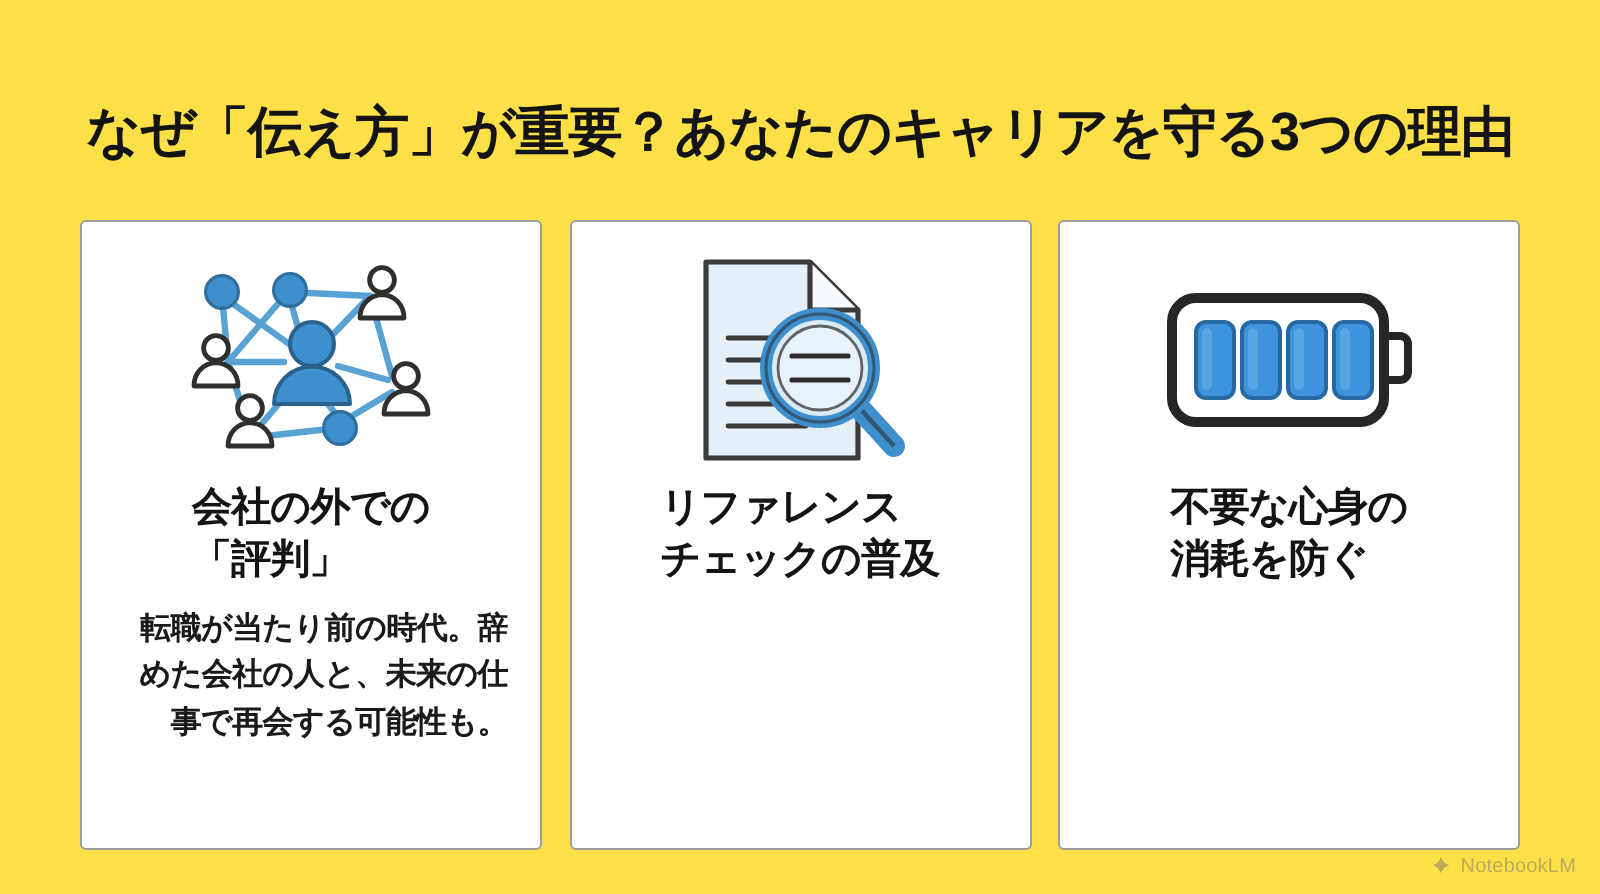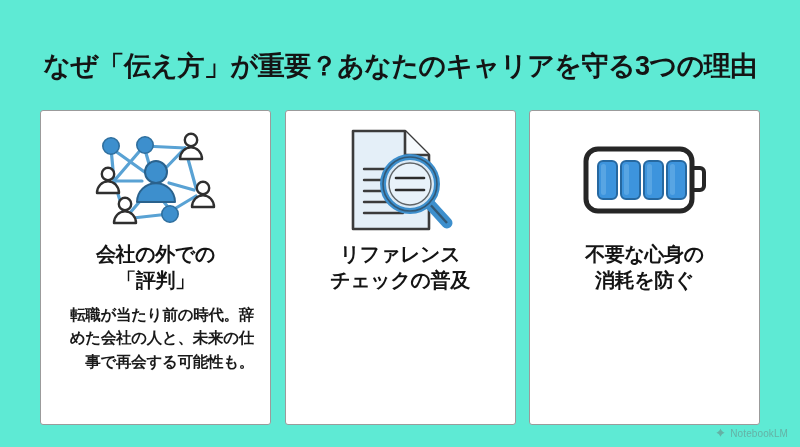--- a/index.html
+++ b/index.html
@@ -13,21 +13,21 @@
     background: #ffffff;
     font-family: "Liberation Sans", "DejaVu Sans", sans-serif;
     overflow: hidden;
     position: relative;
     -webkit-font-smoothing: antialiased;
   }
 
   .slide {
     position: absolute;
     inset: 0;
-    background: #5eead4;
+    background: #fde047;
     padding-left: 20px;
   }
 
   
   .slide-title {
     position: absolute;
     top: 32px;
     left: 0;
     width: 800px;
     text-align: center;
@@ -68,21 +68,21 @@
   .card-icon {
     height: 110px;
     width: 100%;
     display: flex;
     align-items: center;
     justify-content: center;
     margin-bottom: 6px;
   }
 
   .card-heading {
-    text-align: center;
+    text-align: left;
     font-size: 20px;
     font-weight: 700;
     color: #141414;
     line-height: 1.32;
     letter-spacing: -0.4px;
     margin-bottom: 9px;
     white-space: pre-line;
   }
 
   .card-body {

